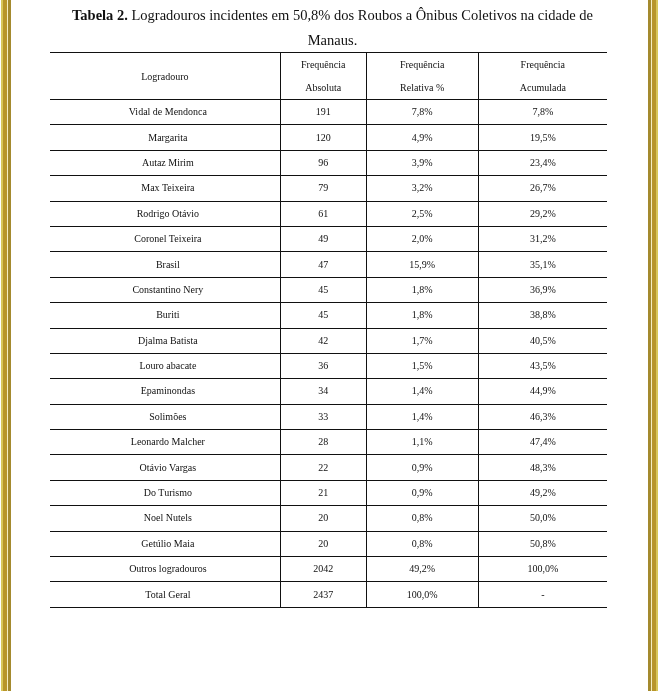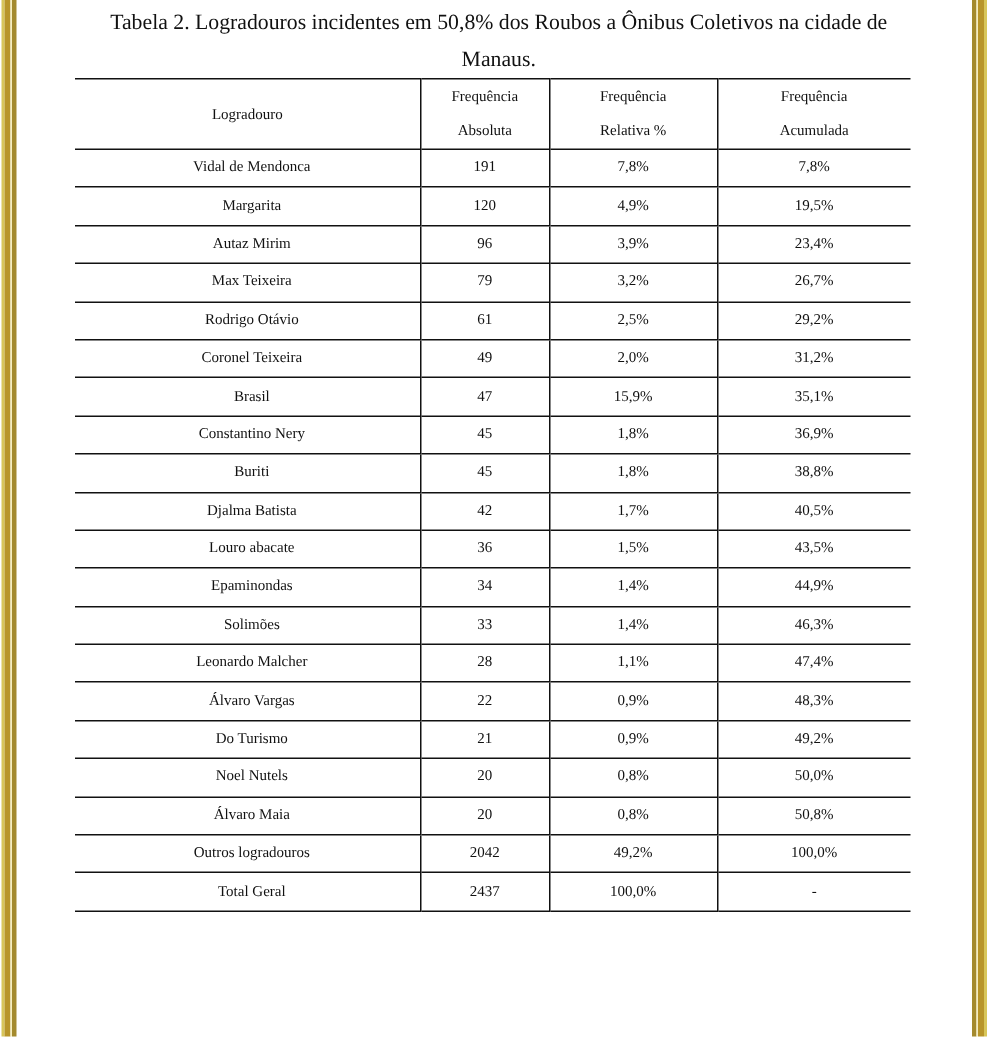--- a/index.html
+++ b/index.html
@@ -8,21 +8,21 @@
   .frame-left, .frame-right { position: absolute; top: 0; height: 691px; width: 11px; }
   .frame-left { left: 1px; }
   .frame-right { left: 648px; }
   .frame-left .bar, .frame-right .bar { position: absolute; top: 0; height: 100%; }
   .b-outer { width: 2px; background: #d8c65a; }
   .b-main { width: 4px; background: #b8952a; }
   .b-gap { width: 1px; background: #f5edc0; }
   .b-inner { width: 3px; background: #a48a2e; }
   .caption { position: absolute; left: 40px; width: 585px; top: 3px; text-align: center;
              font-size: 14.5px; line-height: 25px; }
-  .caption b { font-weight: normal; }
+  .caption b { font-weight: bold; }
   table { position: absolute; left: 50px; top: 52px; width: 557px; border-collapse: collapse;
           font-size: 10px; }
   th, td { padding: 0; height: 24.4px; line-height: 24px; }
   th { font-weight: normal; line-height: 23px; height: 46px; }
   thead tr { border-top: 1.5px solid #111; border-bottom: 1.5px solid #111; }
   tbody tr { border-bottom: 1.2px solid #111; }
   td.name { text-align: center; padding-left: 6px; width: 224px; }
   td.num, th.num { text-align: center; border-left: 1.3px solid #111; }
   th.name { text-align: center; width: 230px; }
   col.c1 { width: 230px; } col.c2 { width: 86px; } col.c3 { width: 112px; } col.c4 { width: 129px; }
@@ -142,39 +142,39 @@
         <td class="num">1,4%</td>
         <td class="num">46,3%</td>
       </tr>
       <tr>
         <td class="name">Leonardo Malcher</td>
         <td class="num">28</td>
         <td class="num">1,1%</td>
         <td class="num">47,4%</td>
       </tr>
       <tr>
-        <td class="name">Álvaro Vargas</td>
+        <td class="name">Otávio Vargas</td>
         <td class="num">22</td>
         <td class="num">0,9%</td>
         <td class="num">48,3%</td>
       </tr>
       <tr>
         <td class="name">Do Turismo</td>
         <td class="num">21</td>
         <td class="num">0,9%</td>
         <td class="num">49,2%</td>
       </tr>
       <tr>
         <td class="name">Noel Nutels</td>
         <td class="num">20</td>
         <td class="num">0,8%</td>
         <td class="num">50,0%</td>
       </tr>
       <tr>
-        <td class="name">Álvaro Maia</td>
+        <td class="name">Getúlio Maia</td>
         <td class="num">20</td>
         <td class="num">0,8%</td>
         <td class="num">50,8%</td>
       </tr>
       <tr>
         <td class="name">Outros logradouros</td>
         <td class="num">2042</td>
         <td class="num">49,2%</td>
         <td class="num">100,0%</td>
       </tr>

